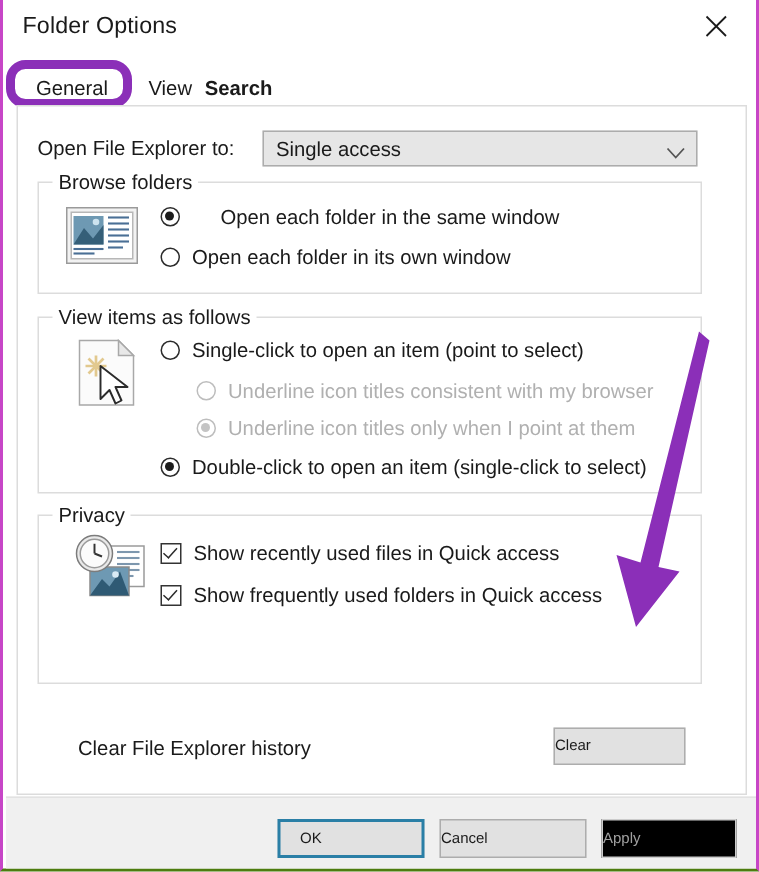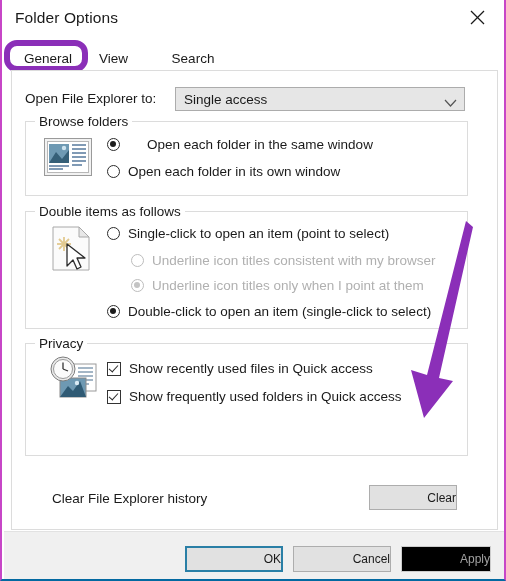--- a/index.html
+++ b/index.html
@@ -15,21 +15,21 @@
   }
 
   
   #page {
     position: relative;
     width: 506px;
     height: 581px;
     box-sizing: border-box;
     border-left: 2px solid #c746c7;
     border-right: 2px solid #c746c7;
-    border-bottom: 2px solid #0369a1;
+    border-bottom: 2px solid #4d7c0f;
     background: #ffffff;
     overflow: hidden;
   }
 
   
   #titlebar {
     position: absolute;
     left: 2px; top: 0;
     width: 500px; height: 40px;
     background: #ffffff;
@@ -63,21 +63,21 @@
     height: 26px;
     font-size: 13.5px;
     color: #1a1a1a;
     display: flex; align-items: center; justify-content: center;
     cursor: pointer;
     background: transparent;
     box-sizing: border-box;
   }
   #tab-general { left: 8px;   width: 72px; }
   #tab-view    { left: 80px;  width: 59px; }
-  #tab-search  { left: 156px; width: 66px; }
+  #tab-search  { left: 122px; width: 66px; font-weight: bold; }
 
   
   #tab-highlight {
     position: absolute;
     left: 2px; top: 40px;
     width: 84px; height: 32px;
     border: 6px solid #8b2fb8;
     border-radius: 13px;
     box-sizing: border-box;
     pointer-events: none;
@@ -201,28 +201,28 @@
     left: 40px; top: 420px;
     font-size: 13.5px; color: #1a1a1a;
   }
 
   
   .pushbtn {
     position: absolute;
     background: #e1e1e1;
     border: 1px solid #adadad;
     box-sizing: border-box;
-    font-size: 12px;
+    font-size: 10px;
     color: #1a1a1a;
-    display: flex; align-items: center; justify-content: flex-end;
+    display: flex; align-items: center; justify-content: flex-start;
     cursor: pointer;
     font-family: "Liberation Sans", sans-serif;
   }
   .pushbtn.disabled { color: #a0a0a0; cursor: default; }
-  .pushbtn.default  { border: 2px solid #2a7fa6; background: #e1e1e1; }
+  .pushbtn.default  { border: 2px solid #2a7fa6; background: #e1e1e1; padding-left: 13px; }
 
   #clear-button           { left: 357px; top: 414px; width: 88px; height: 25px; }
   #restore-defaults-button{ left: 324px; top: 462px; width: 134px; height: 26px; }
 
   
   #footer {
     position: absolute;
     left: 2px; top: 531px;
     width: 500px; height: 48px;
     background: #f0f0f0;
@@ -309,21 +309,21 @@
         <span class="radio checked"></span>
         <span class="opt-label">Open each folder in the same window</span>
       </div>
       <div class="opt-row" style="left:81px; top:42px;">
         <span class="radio"></span>
         <span class="opt-label">Open each folder in its own window</span>
       </div>
     </div>
 
     <div class="groupbox" id="group-click">
-      <div class="group-title">Double items as follows</div>
+      <div class="group-title">View items as follows</div>
 
       <span class="glyph" style="left:25px; top:14px;">
         <svg width="42" height="46" viewBox="0 0 42 46" aria-hidden="true">
           <path d="M2 1 H28 L38 11 V44 H2 Z" fill="#fbfbfb" stroke="#a8a8a8"></path>
           <path d="M28 1 L38 11 H28 Z" fill="#e8e8e8" stroke="#a8a8a8"></path>
           <g stroke="#e2c98f" stroke-width="1.8">
             <line x1="13" y1="11" x2="13" y2="25"></line>
             <line x1="6" y1="18" x2="20" y2="18"></line>
             <line x1="8" y1="13" x2="18" y2="23"></line>
             <line x1="18" y1="13" x2="8" y2="23"></line>

